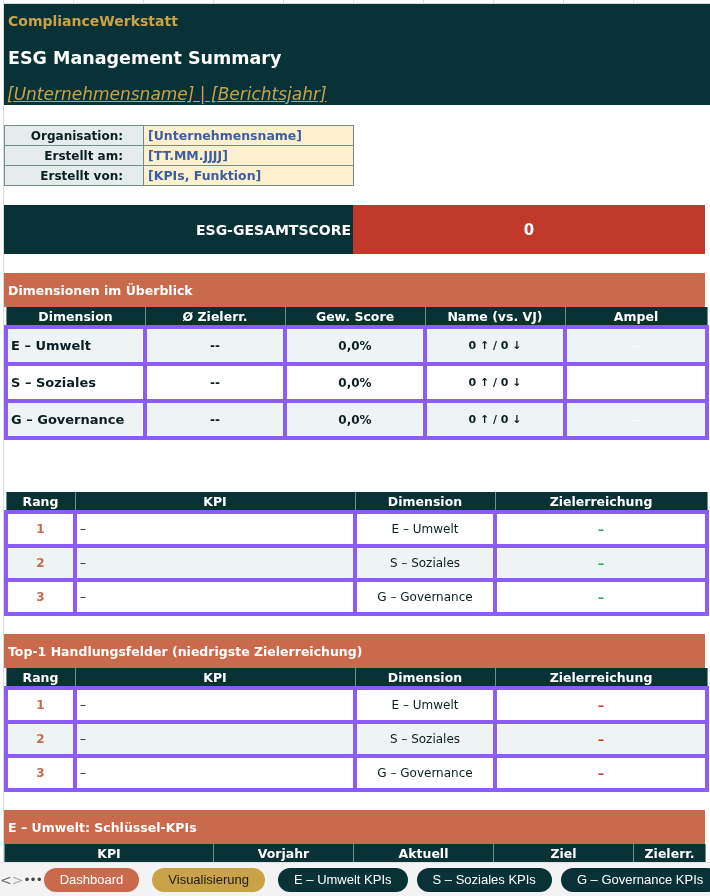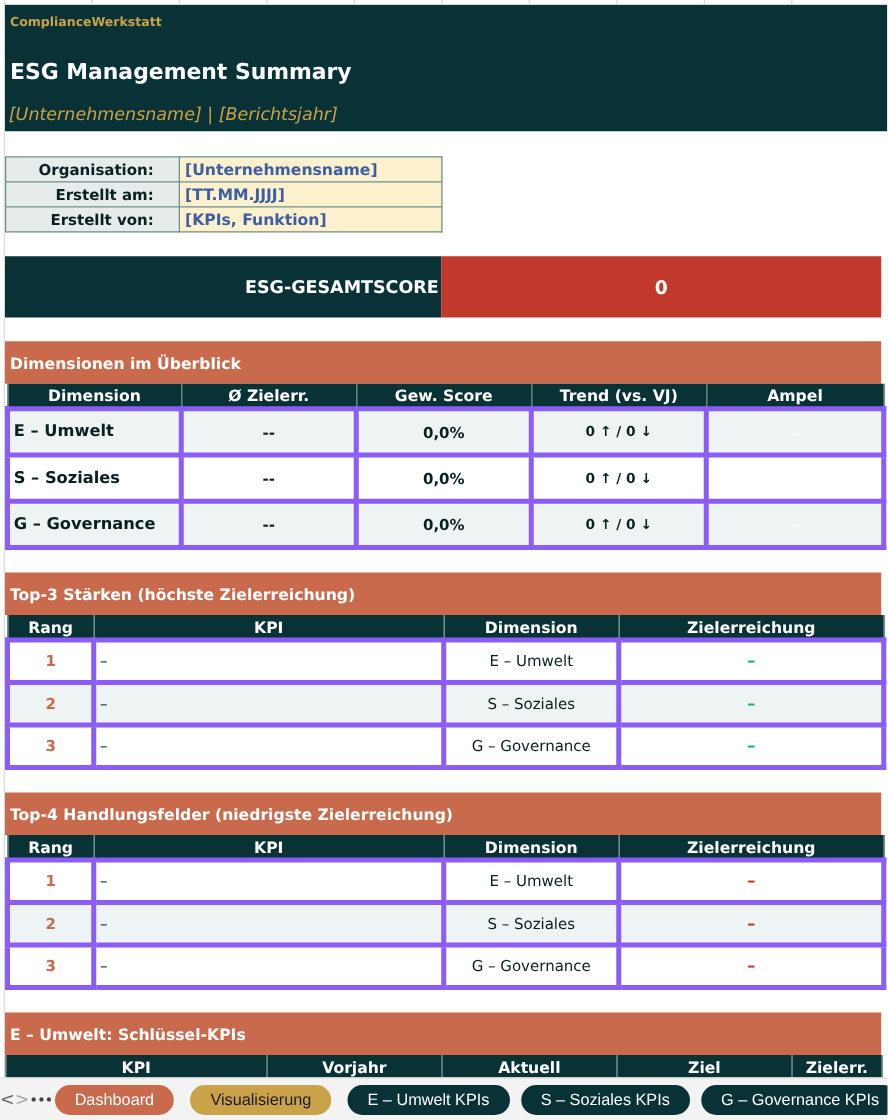--- a/index.html
+++ b/index.html
@@ -6,23 +6,23 @@
   html, body { width: 710px; height: 896px; overflow: hidden; background: #ffffff; }
   body { font-family: "DejaVu Sans", "Liberation Sans", sans-serif; position: relative; color: #0a1f22; }
 
   .sheet { position: absolute; left: 0; top: 0; width: 710px; height: 862px; overflow: hidden; background: #fff; }
   
   .gridcols { position: absolute; top: 0; left: 0; width: 710px; height: 4px; border-bottom: 1px solid #d8dcdc; }
   .gridcols span { position: absolute; top: 0; height: 4px; border-left: 1px solid #d8dcdc; }
   .gutter { position: absolute; left: 0; top: 0; width: 4px; height: 862px; border-right: 1px solid #d8dcdc; background: #fff; }
 
   .hero { position: absolute; left: 4px; top: 4px; width: 706px; height: 101px; background: #083235; }
-  .brand { position: absolute; left: 4px; top: 9px; font-size: 10px; font-weight: bold; color: #c9a24a; }
+  .brand { position: absolute; left: 4px; top: 9px; font-size: 14px; font-weight: bold; color: #c9a24a; }
   .title { position: absolute; left: 4px; top: 44px; font-size: 17.5px; font-weight: bold; color: #ffffff; }
-  .subtitle { position: absolute; left: 3px; top: 80px; font-size: 14px; font-style: italic; color: #c9a24a; }
+  .subtitle { position: absolute; left: 3px; top: 80px; font-size: 17px; font-style: italic; color: #c9a24a; text-decoration: underline; }
 
   .meta { position: absolute; left: 4px; top: 125px; border-collapse: collapse; }
   .meta td { height: 20px; border: 1px solid #6f8f88; font-size: 12px; font-weight: bold; }
   .meta td.lbl { width: 139px; background: #e6ebeb; text-align: right; padding-right: 20px; color: #0a1f22; }
   .meta td.val { width: 210px; background: #fdf0cc; color: #3c5fa3; padding-left: 4px; font-size: 12.5px; }
 
   .score { position: absolute; left: 4px; top: 205px; width: 701px; height: 49px; display: flex; }
   .score .lbl { width: 349px; background: #083235; color: #fff; font-weight: bold; font-size: 14px; display: flex; align-items: center; justify-content: flex-end; padding-right: 2px; }
   .score .val { flex: 1; background: #c0392b; color: #fff; font-weight: bold; font-size: 15px; display: flex; align-items: center; justify-content: center; }
 
@@ -107,21 +107,21 @@
         <col style="width:140px">
         <col style="width:140px">
         <col style="width:140px">
         <col style="width:142px">
       </colgroup>
     <tbody>
         <tr>
       <th>Dimension</th>
       <th>Ø Zielerr.</th>
       <th>Gew. Score</th>
-      <th>Trend (vs. VJ)</th>
+      <th>Name (vs. VJ)</th>
       <th>Ampel</th>
     </tr>
     <tr class="alt">
       <td class="dimname">E – Umwelt</td>
       <td>--</td>
       <td>0,0%</td>
       <td class="trend">0 ↑ / 0 ↓</td>
       <td class="ampel">--</td>
     </tr>
     <tr class="plain">
@@ -134,21 +134,20 @@
     <tr class="alt">
       <td class="dimname">G – Governance</td>
       <td>--</td>
       <td>0,0%</td>
       <td class="trend">0 ↑ / 0 ↓</td>
       <td class="ampel">--</td>
     </tr>
   </tbody>
     </table>
 
-  <div class="section" style="top:458px;height:34px;">Top-3 Stärken (höchste Zielerreichung)</div>
   <table class="grid rank" style="top:492px;">
     <colgroup>
         <col style="width:69px">
         <col style="width:280px">
         <col style="width:140px">
         <col style="width:212px">
       </colgroup>
     <tbody>
         <tr>
       <th>Rang</th>
@@ -170,21 +169,21 @@
     </tr>
     <tr class="plain">
       <td class="rk">3</td>
       <td class="kpi">–</td>
       <td>G – Governance</td>
       <td class="good">–</td>
     </tr>
   </tbody>
     </table>
 
-  <div class="section" style="top:634px;height:34px;">Top-4 Handlungsfelder (niedrigste Zielerreichung)</div>
+  <div class="section" style="top:634px;height:34px;">Top-1 Handlungsfelder (niedrigste Zielerreichung)</div>
   <table class="grid rank" style="top:668px;">
     <colgroup>
         <col style="width:69px">
         <col style="width:280px">
         <col style="width:140px">
         <col style="width:212px">
       </colgroup>
     <tbody>
         <tr>
       <th>Rang</th>

